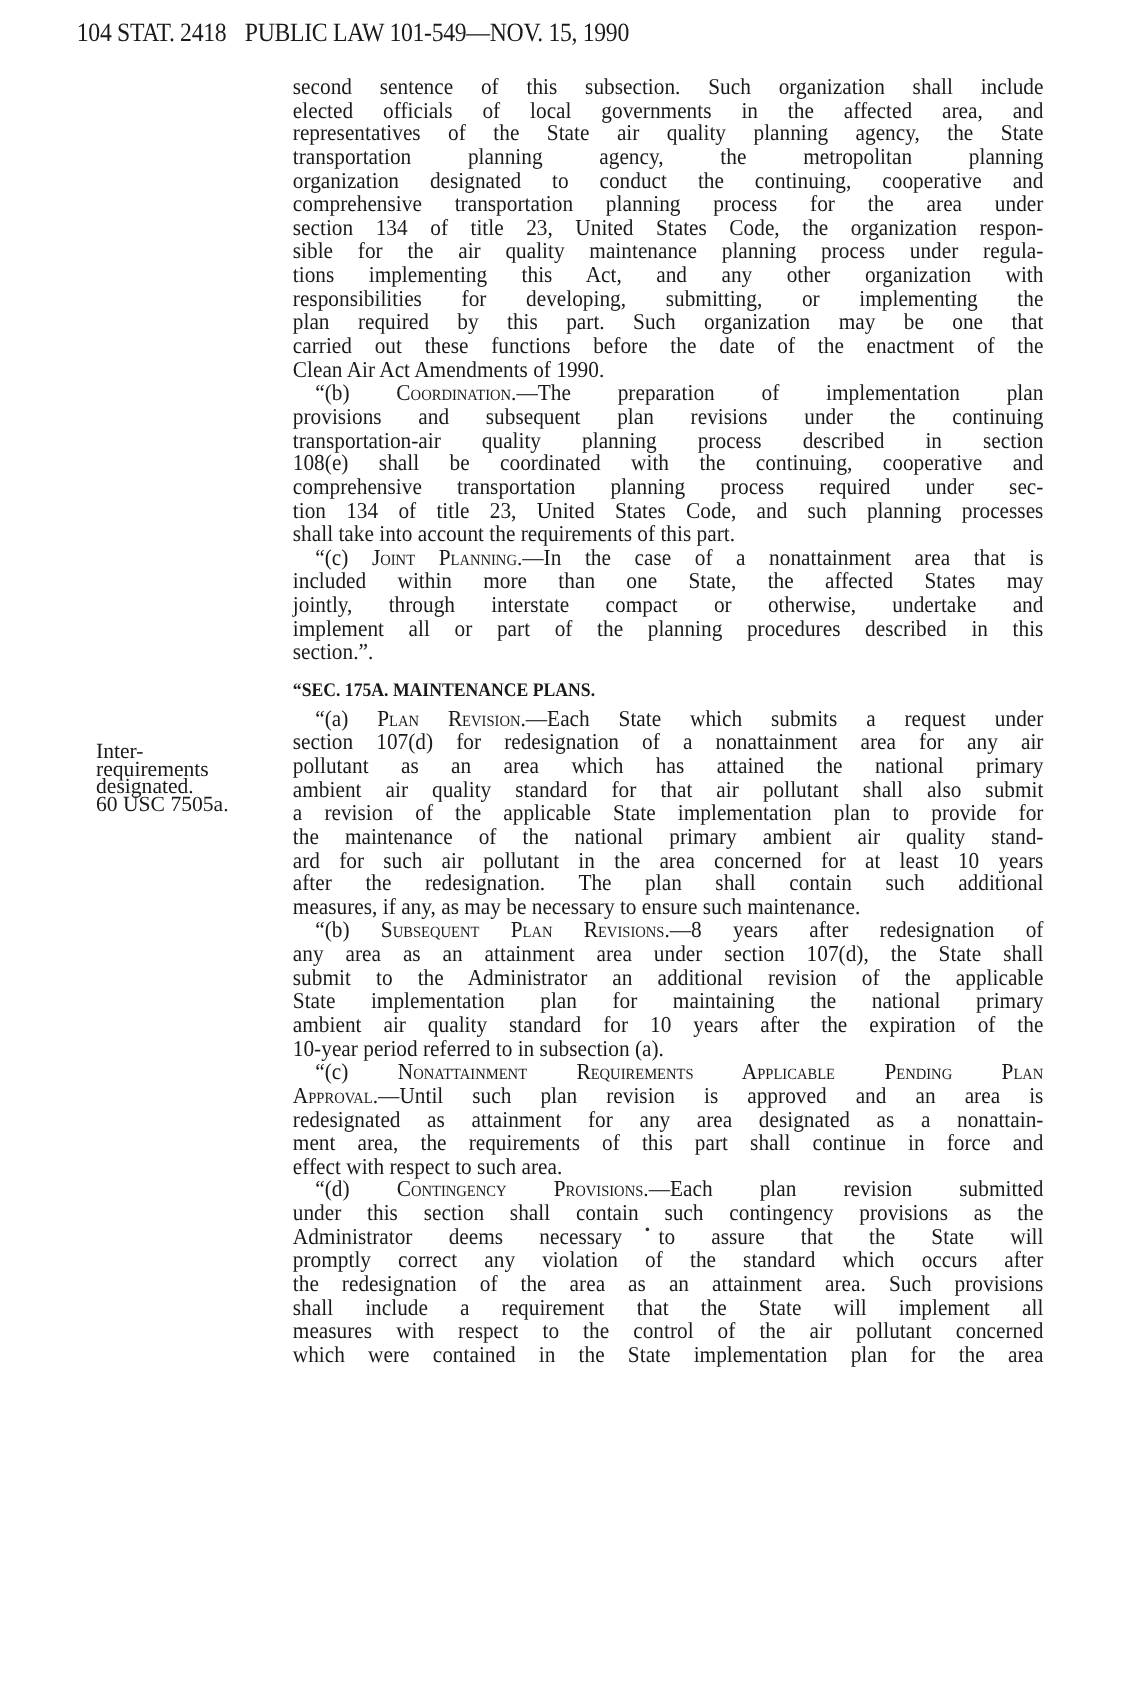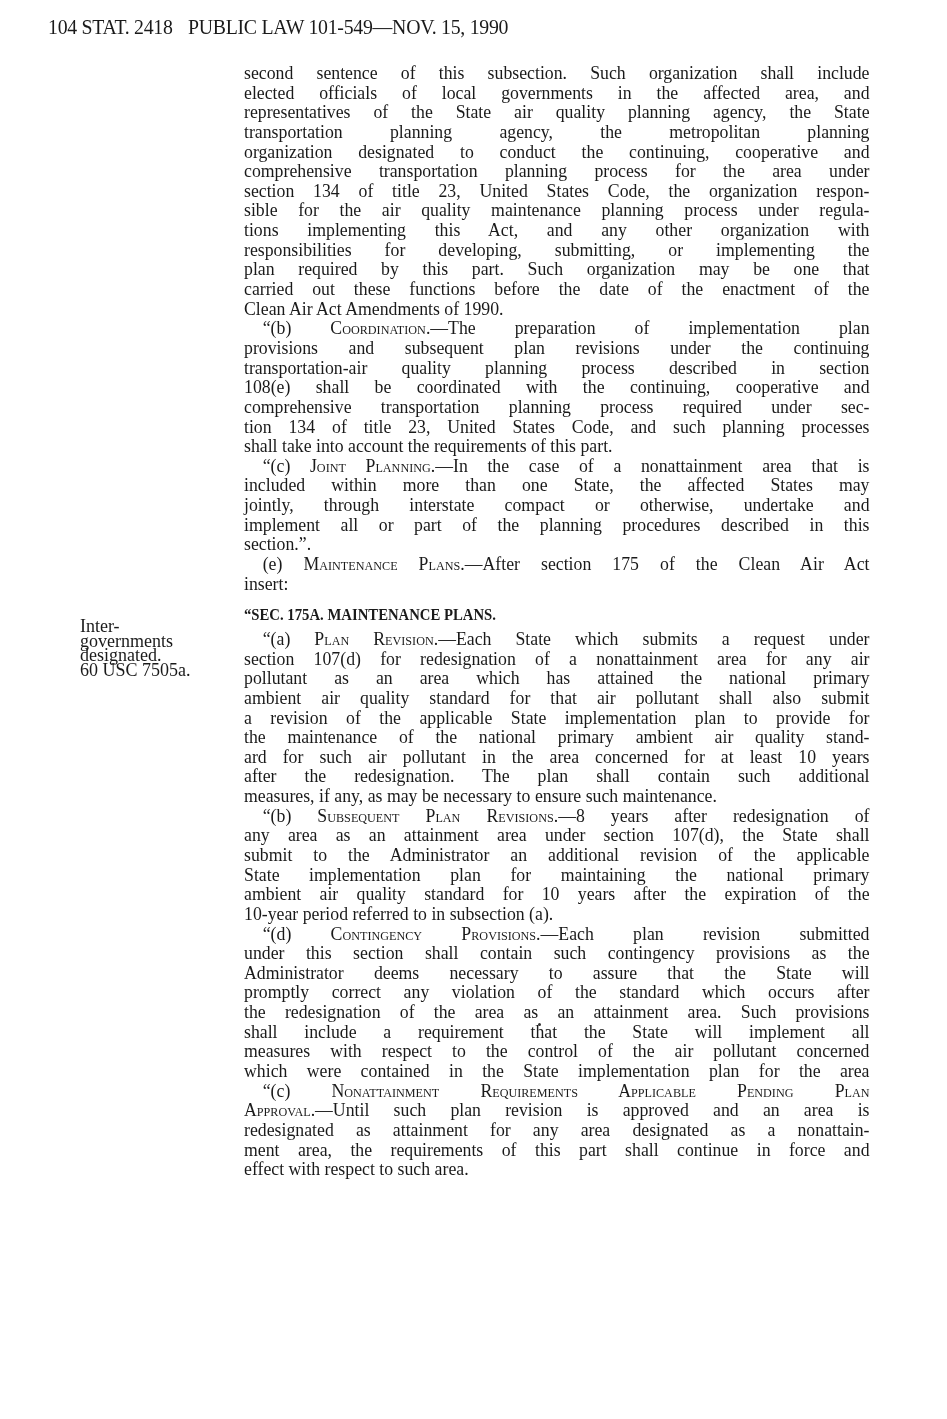--- a/index.html
+++ b/index.html
@@ -2,21 +2,21 @@
 <html><head>
 <meta charset="utf-8">
 <style>
   html, body { margin: 0; padding: 0; background: #ffffff; }
   body {
     width: 947px; height: 1419px; position: relative; overflow: hidden;
     font-family: "Liberation Serif", "DejaVu Serif", serif;
     color: #1a1a1a;
   }
   .header {
-    position: absolute; top: 14px; left: 0; width: 824px; height: 30px;
+    position: absolute; top: 14px; left: 16px; width: 824px; height: 30px;
   }
   .header .page-ref {
     position: absolute; left: 48px; top: 0;
     font-size: 22px; letter-spacing: -0.3px; transform: scaleX(0.9); transform-origin: left;
   }
   .header .running-head {
     position: absolute; left: 188px; top: 0;
     font-size: 22px; letter-spacing: -0.3px; transform: scaleX(0.9); transform-origin: left;
   }
   .body-col {
@@ -46,21 +46,21 @@
 </head>
 <body>
 
 <div class="header">
   <span class="page-ref">104 STAT. 2418</span>
   <span class="running-head">PUBLIC LAW 101-549—NOV. 15, 1990</span>
 </div>
 
 <div class="margin-note">
   <span>Inter-</span>
-  <span>governments</span>
+  <span>requirements</span>
   <span>designated.</span>
   <span>60 USC 7505a.</span>
 </div>
 
 <div class="body-col">
 
   <div>
     <span class="line">second sentence of this subsection. Such organization shall include</span>
     <span class="line">elected officials of local governments in the affected area, and</span>
     <span class="line">representatives of the State air quality planning agency, the State</span>
@@ -87,24 +87,20 @@
   </div>
 
   <div>
     <span class="line indent"><span>“(c) </span><span class="sc">Joint Planning</span><span>.—</span><span>In the case of a nonattainment area that is</span></span>
     <span class="line">included within more than one State, the affected States may</span>
     <span class="line">jointly, through interstate compact or otherwise, undertake and</span>
     <span class="line">implement all or part of the planning procedures described in this</span>
     <span class="line last">section.”.</span>
   </div>
 
-  <div>
-    <span class="line indent"><span>(e) </span><span class="sc">Maintenance Plans</span><span>.—</span><span>After section 175 of the Clean Air Act</span></span>
-    <span class="line last">insert:</span>
-  </div>
 
   <span class="sec-head">“SEC. 175A. MAINTENANCE PLANS.</span>
 
   <div>
     <span class="line indent"><span>“(a) </span><span class="sc">Plan Revision</span><span>.—</span><span>Each State which submits a request under</span></span>
     <span class="line">section 107(d) for redesignation of a nonattainment area for any air</span>
     <span class="line">pollutant as an area which has attained the national primary</span>
     <span class="line">ambient air quality standard for that air pollutant shall also submit</span>
     <span class="line">a revision of the applicable State implementation plan to provide for</span>
     <span class="line">the maintenance of the national primary ambient air quality stand-</span>
@@ -116,32 +112,32 @@
   <div>
     <span class="line indent"><span>“(b) </span><span class="sc">Subsequent Plan Revisions</span><span>.—</span><span>8 years after redesignation of</span></span>
     <span class="line">any area as an attainment area under section 107(d), the State shall</span>
     <span class="line">submit to the Administrator an additional revision of the applicable</span>
     <span class="line">State implementation plan for maintaining the national primary</span>
     <span class="line">ambient air quality standard for 10 years after the expiration of the</span>
     <span class="line last">10-year period referred to in subsection (a).</span>
   </div>
 
   <div>
+    <span class="line indent"><span>“(c) </span><span class="sc">Nonattainment Requirements Applicable Pending Plan</span></span>
+    <span class="line"><span class="sc">Approval</span><span>.—</span><span>Until such plan revision is approved and an area is</span></span>
+    <span class="line">redesignated as attainment for any area designated as a nonattain-</span>
+    <span class="line">ment area, the requirements of this part shall continue in force and</span>
+    <span class="line last">effect with respect to such area.</span>
+  </div>
+
+  <div>
     <span class="line indent"><span>“(d) </span><span class="sc">Contingency Provisions</span><span>.—</span><span>Each plan revision submitted</span></span>
     <span class="line">under this section shall contain such contingency provisions as the</span>
     <span class="line">Administrator deems necessary to assure that the State will</span>
     <span class="line">promptly correct any violation of the standard which occurs after</span>
     <span class="line">the redesignation of the area as an attainment area. Such provisions</span>
     <span class="line">shall include a requirement that the State will implement all</span>
     <span class="line">measures with respect to the control of the air pollutant concerned</span>
     <span class="line">which were contained in the State implementation plan for the area</span>
   </div>
-
-  <div>
-    <span class="line indent"><span>“(c) </span><span class="sc">Nonattainment Requirements Applicable Pending Plan</span></span>
-    <span class="line"><span class="sc">Approval</span><span>.—</span><span>Until such plan revision is approved and an area is</span></span>
-    <span class="line">redesignated as attainment for any area designated as a nonattain-</span>
-    <span class="line">ment area, the requirements of this part shall continue in force and</span>
-    <span class="line last">effect with respect to such area.</span>
-  </div>
 </div>
 
 <span class="speck" style="left:538px; top:1023px;"></span>
 
 </body></html>

